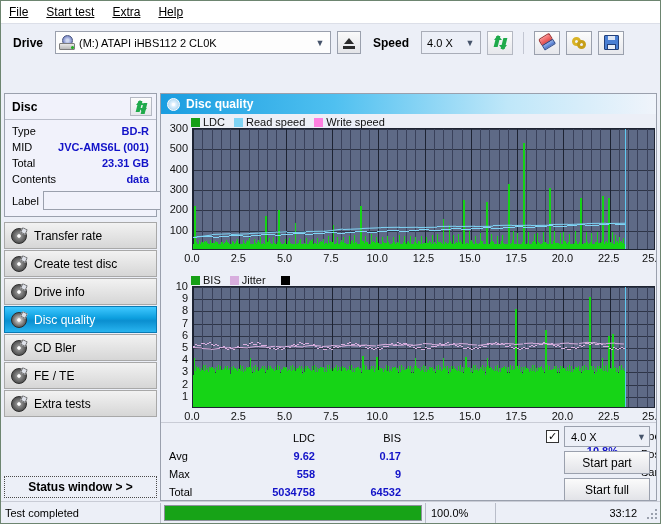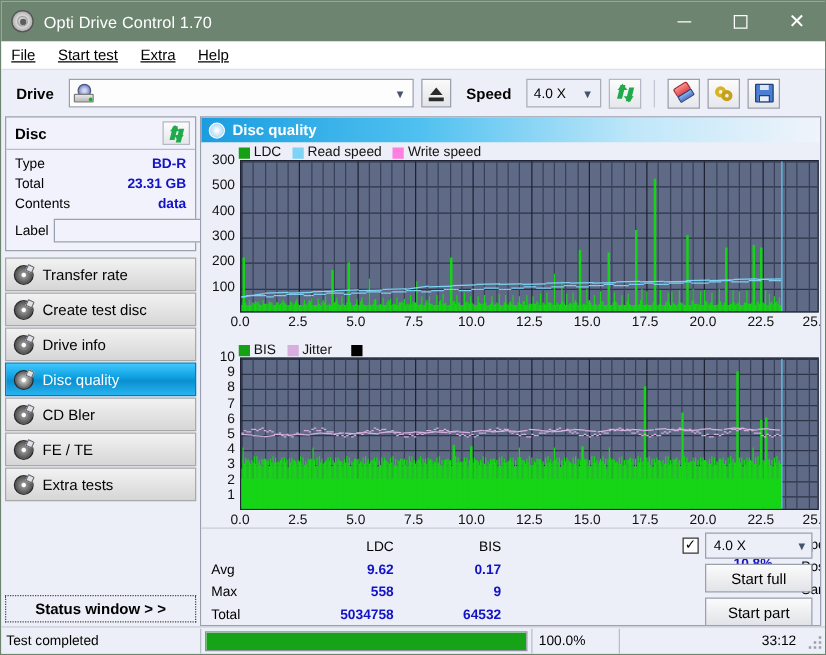--- a/index.html
+++ b/index.html
@@ -467,51 +467,37 @@
     border-left:1px solid #b9bdc9; height:20px; display:flex; align-items:center; justify-content:flex-end;
   }
   .sb-grip { width: 12px; height:12px; margin-right:3px; position:relative; }
   .sb-grip i { position:absolute; width:2px; height:2px; background:#9aa0ad; }
 </style>
 </head>
 <body>
 
 <div id="app">
 
-  <div class="titlebar">
-    <div class="title-icon"></div>
-    <div class="title-text">Opti Drive Control 1.70</div>
-    <div class="win-buttons">
-      <div class="win-btn">
-          <span class="glyph-min"></span>
-        </div>
-      <div class="win-btn">
-          <span class="glyph-max"></span>
-        </div>
-      <div class="win-btn">
-          <span class="glyph-close">✕</span>
-        </div>
-    </div>
-  </div>
 
   <div class="menubar">
     <div class="menu-item"><u>File</u></div>
     <div class="menu-item"><u>Start test</u></div>
     <div class="menu-item"><u>Extra</u></div>
     <div class="menu-item"><u>Help</u></div>
   </div>
 
   <div class="toolbar">
     <div class="tb-label">Drive</div>
     <div class="drive-combo">
       <span class="drive-icon">
         <span class="disc"></span>
           <span class="body"></span>
           <span class="led"></span>
       </span>
+      <span class="drive-text">(M:)   ATAPI iHBS112  2 CL0K</span>
       <span class="combo-arrow">▼</span>
     </div>
     <div class="eject-btn">
         <span class="eject-glyph"></span>
       </div>
     <div class="tb-label">Speed</div>
     <div class="speed-combo">
       <span>4.0 X</span>
       <span class="combo-arrow">▼</span>
     </div>
@@ -557,20 +543,24 @@
                 <span class="bar2"></span>
                 <span class="t1"></span>
                 <span class="t2"></span>
             </span>
           </div>
         </div>
         <div class="disc-rows">
           <div class="drow">
             <span class="k">Type</span>
             <span class="v">BD-R</span>
+          </div>
+          <div class="drow">
+            <span class="k">MID</span>
+            <span class="v">JVC-AMS6L (001)</span>
           </div>
           <div class="drow">
             <span class="k">Total</span>
             <span class="v">23.31 GB</span>
           </div>
           <div class="drow">
             <span class="k">Contents</span>
             <span class="v">data</span>
           </div>
           <div class="label-row">
@@ -2404,22 +2394,22 @@
             <span class="sp-lbl">Samples</span>
 
           </div>
         </div>
 
         <div class="btn-col">
           <div class="sel-speed">
             <span>4.0 X</span>
             <span class="arr">▼</span>
           </div>
+          <div class="act-btn">Start part</div>
           <div class="act-btn">Start full</div>
-          <div class="act-btn">Start part</div>
         </div>
       </div>
     </div>
   </div>
 
   <div class="statusbar">
     <div class="sb-text">Test completed</div>
     <div class="sb-prog">
         <div class="fill" id="prog-fill" style="width: 100%;"></div>
       </div>

